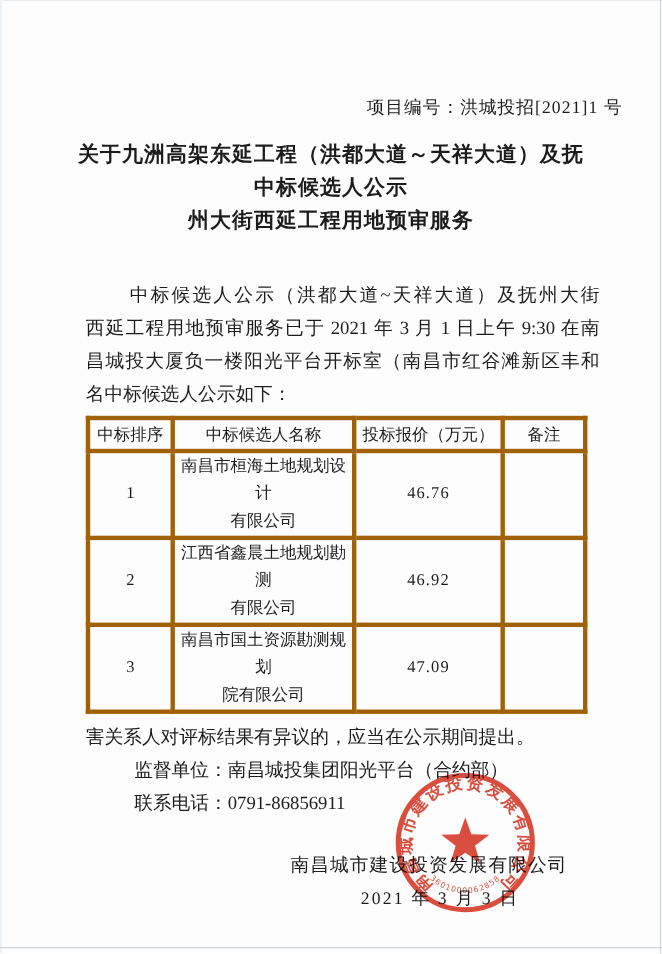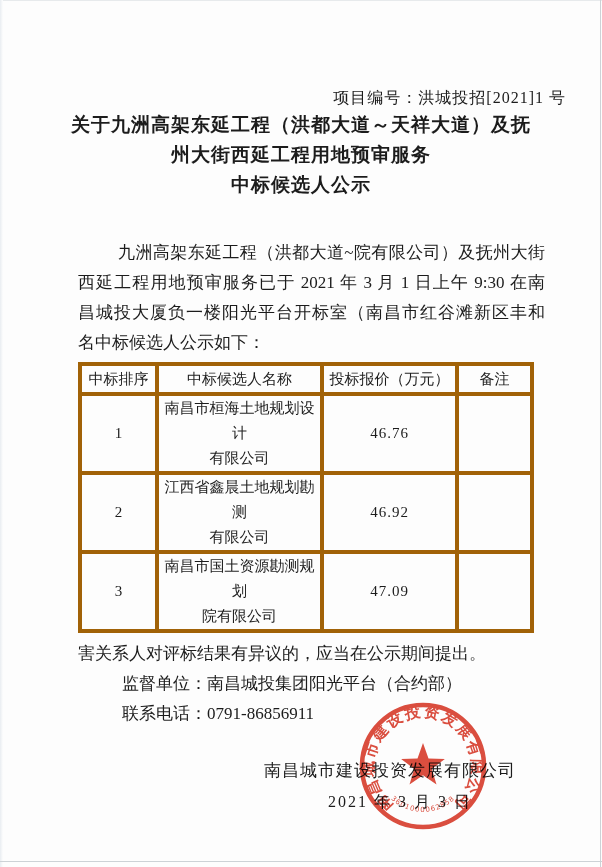--- a/index.html
+++ b/index.html
@@ -20,21 +20,21 @@
   .edge-top    { position:absolute; left:0; top:0; width:100%; height:1px; background:#e7eaec; }
 
   .doc-number {
     padding-top: 88px;
     padding-right: 36px;
     text-align: right;
     font-size: 16px;
     letter-spacing: 1px;
   }
   .title {
-    margin-top: 1px;
+    margin-top: 17px;
     text-align: center;
     font-weight: bold;
     font-size: 19px;
     line-height: 30px;
     letter-spacing: 1px;
   }
   .intro {
     margin: 38px 57px 0 78px;
     font-size: 17px;
     line-height: 30px;
@@ -94,26 +94,26 @@
 <div class="page">
   <div class="edge-top"></div>
   <div class="edge-left"></div>
   <div class="edge-right"></div>
   <div class="edge-bottom"></div>
 
   <div class="doc-number">项目编号：洪城投招[2021]1 号</div>
 
   <div class="title">
     <div>关于九洲高架东延工程（洪都大道～天祥大道）及抚</div>
+    <div>中标候选人公示</div>
     <div>州大街西延工程用地预审服务</div>
-    <div>中标候选人公示</div>
   </div>
 
   <div class="intro">
-    <div class="line indent justify">九洲高架东延工程（洪都大道~院有限公司）及抚州大街</div>
+    <div class="line indent justify">中标候选人公示（洪都大道~天祥大道）及抚州大街</div>
     <div class="line justify">西延工程用地预审服务已于 2021 年 3 月 1 日上午 9:30 在南</div>
     <div class="line justify">昌城投大厦负一楼阳光平台开标室（南昌市红谷滩新区丰和</div>
     <div class="line">名中标候选人公示如下：</div>
   </div>
 
   <table class="bid-table">
     <colgroup>
       <col style="width:77px">
         <col style="width:165px">
         <col style="width:135px">

